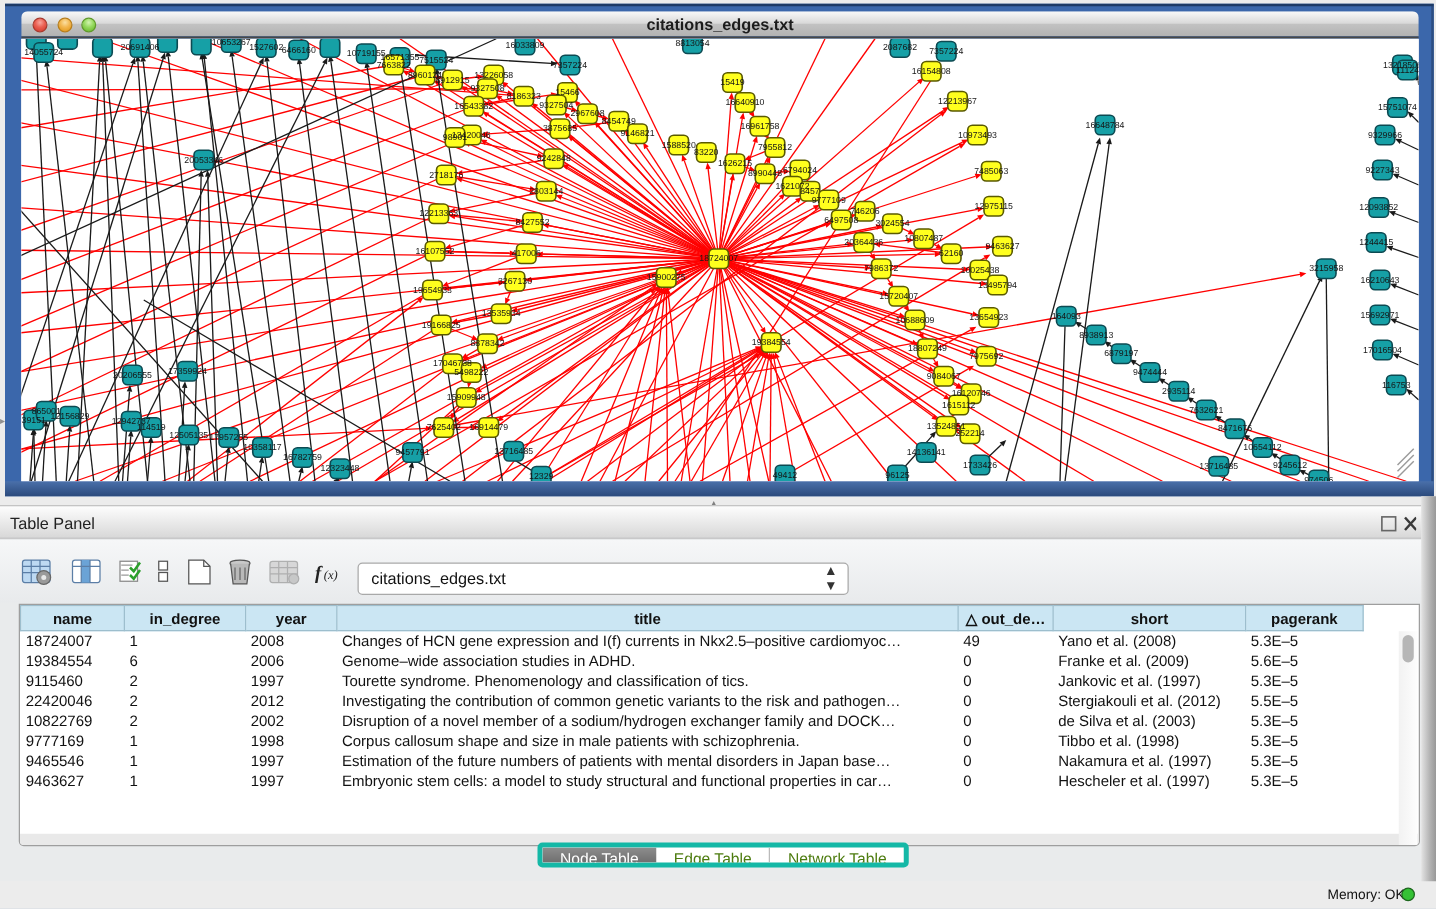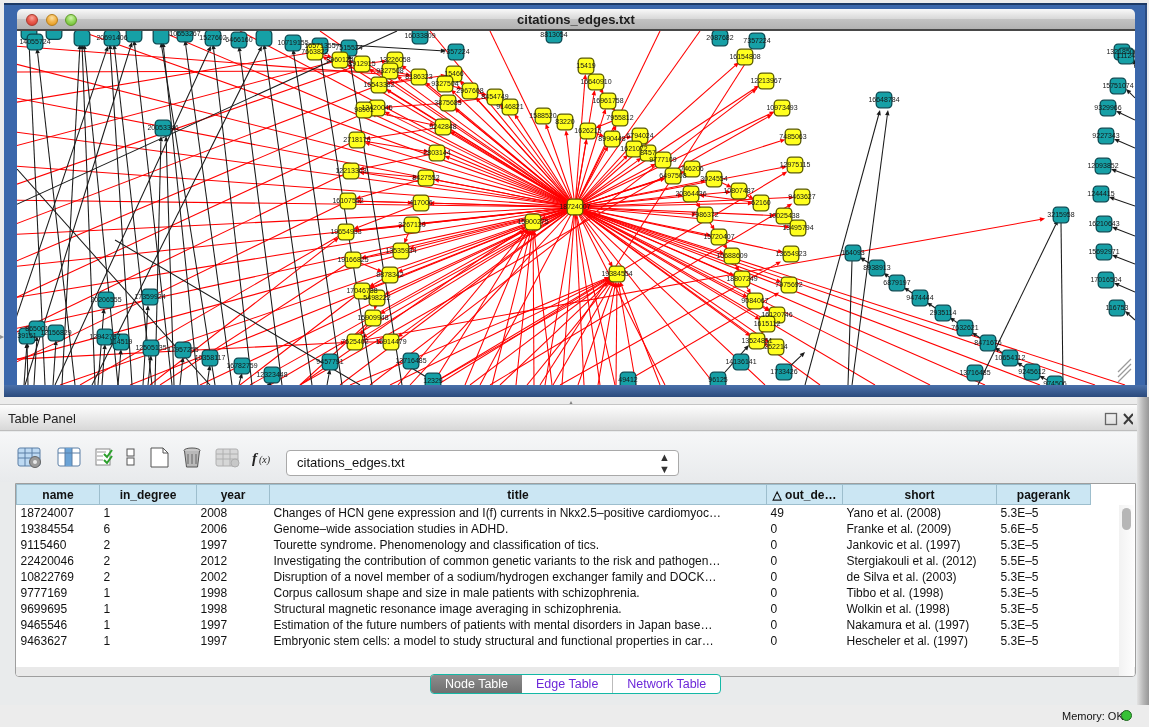--- a/index.html
+++ b/index.html
@@ -15,22 +15,22 @@
 #toolbar{position:absolute;left:0;top:28px;width:100%;height:50px;background:linear-gradient(#f6f7f8,#e8eaec)}
 #combo{position:absolute;left:286px;top:18px;width:393px;height:26px;background:#fff;border:1px solid #a9a9a9;border-radius:4px;font-size:13px;color:#111;line-height:24px;padding-left:10px}
 #combo .ud{position:absolute;right:8px;top:0px;font-size:11px;color:#333;line-height:12px}
 #tablebox{position:absolute;left:15px;top:79px;width:1121px;height:194px;background:#fff;border:1px solid #9e9e9e;border-radius:0 0 4px 4px;overflow:hidden}
 table{border-collapse:collapse;table-layout:fixed;width:1074px;font-size:12px}
 th{background:#cbe6f3;border:1px solid #9dbecd;font-weight:bold;height:20px;font-size:12px;color:#111}
 td{height:16px;white-space:nowrap;overflow:hidden;color:#111;padding:0 2px 0 4px}
 .c0{width:83px}.c1{width:97px}.c2{width:73px}.c3{width:497px}.c4{width:76px}.c5{width:154px}.c6{width:94px}
 #vscroll{position:absolute;right:1px;top:21px;width:15px;height:172px;background:linear-gradient(90deg,#f2f2f2,#fdfdfd)}
 #thumb{position:absolute;left:2.5px;top:3px;width:9px;height:22px;border-radius:5px;background:#b6b6b6}
-#tabs{position:absolute;left:430px;top:270px;height:20px;border:1px solid #14b8a6;border-radius:4px;background:#fff;font-size:12.5px;display:flex;overflow:hidden}
-#tabs div{padding:2px 14px 0 14px;color:#6d28d9}
+#tabs{position:absolute;left:430px;top:270px;height:20px;border:4px solid #14b8a6;border-radius:4px;background:#fff;font-size:12.5px;display:flex;overflow:hidden}
+#tabs div{padding:2px 14px 0 14px;color:#4d7c0f}
 #tabs .sel{background:linear-gradient(#8d8d8d,#6f6f6f);color:#fff}
 #tabs .sep{border-left:1px solid #bbb;padding:0}
 #mem{position:absolute;left:1062px;top:710px;font-size:11px;color:#111}
 #memdot{position:absolute;left:1121px;top:710px;width:11px;height:11px;border-radius:50%;background:#35c135;border:1.5px solid #1c661c}
 #rightcol{position:absolute;left:1137px;top:397px;width:12px;height:308px;background:linear-gradient(90deg,#e3e3e3,#b5b5b5 55%,#979797)}
 </style></head><body>
 <div id="frame">
     <div style="position:absolute;left:0;right:0;bottom:0;height:12px;background:linear-gradient(#4a70aa,#2b4a7c)"></div>
   </div>
 <div style="position:absolute;left:569px;top:398px;font-size:8px;color:#808080">▴</div>
@@ -933,29 +933,20 @@
           <tr>
             <td class="c0">9777169</td>
             <td class="c1">1</td>
             <td class="c2">1998</td>
             <td class="c3">Corpus callosum shape and size in male patients with schizophrenia.</td>
             <td class="c4">0</td>
             <td class="c5">Tibbo et al. (1998)</td>
             <td class="c6">5.3E–5</td>
           </tr>
           <tr>
-            <td class="c0">9699695</td>
-            <td class="c1">1</td>
-            <td class="c2">1998</td>
-            <td class="c3">Structural magnetic resonance image averaging in schizophrenia.</td>
-            <td class="c4">0</td>
-            <td class="c5">Wolkin et al. (1998)</td>
-            <td class="c6">5.3E–5</td>
-          </tr>
-          <tr>
             <td class="c0">9465546</td>
             <td class="c1">1</td>
             <td class="c2">1997</td>
             <td class="c3">Estimation of the future numbers of patients with mental disorders in Japan base…</td>
             <td class="c4">0</td>
             <td class="c5">Nakamura et al. (1997)</td>
             <td class="c6">5.3E–5</td>
           </tr>
           <tr>
             <td class="c0">9463627</td>

